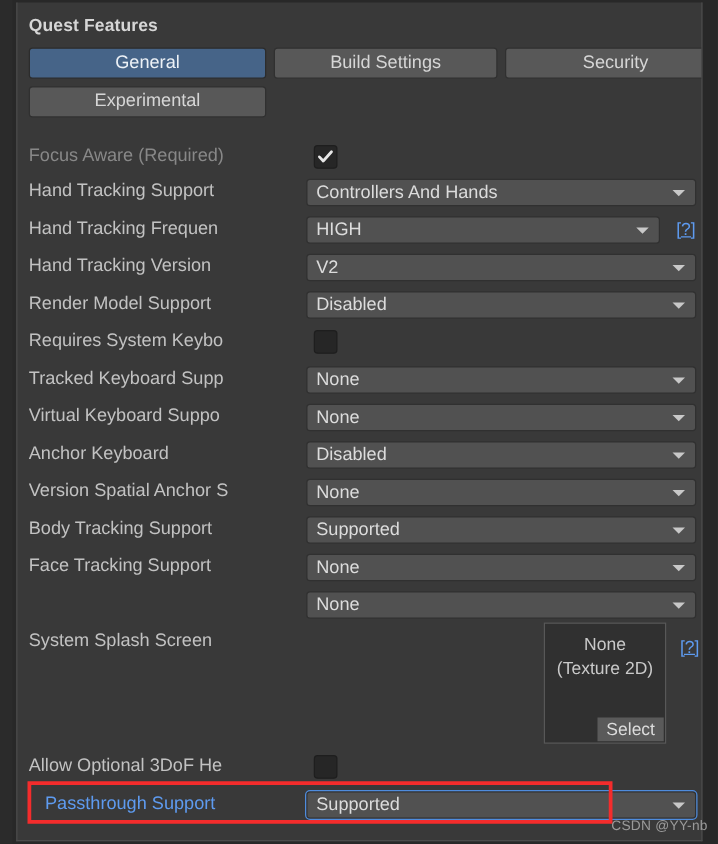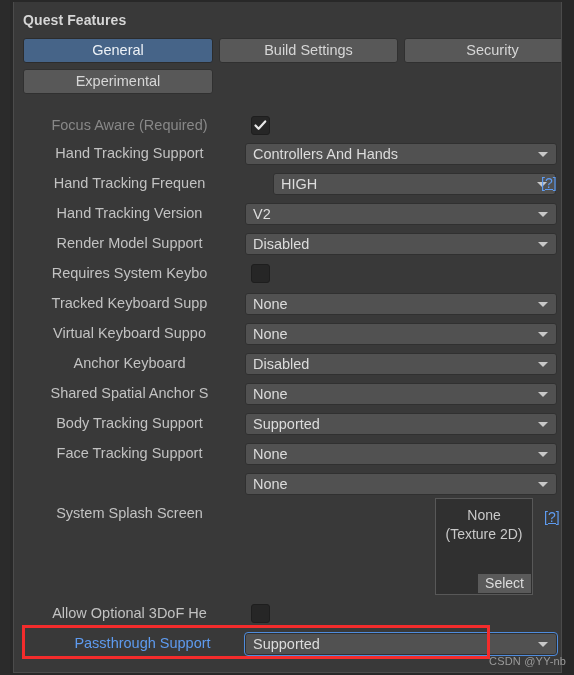--- a/index.html
+++ b/index.html
@@ -86,21 +86,20 @@
     position: absolute;
     left: 0;
     top: 0;
     width: 213px;
     height: 26px;
     line-height: 24px;
     font-size: 14.5px;
     color: #c2c2c2;
     white-space: nowrap;
     overflow: hidden;
-    text-align: center;
   }
   .lbl.disabled { color: #888888; }
   .lbl.focused  { color: #5e9bf0; padding-left: 13px; }
 
   
   .dd {
     position: absolute;
     left: 222px;
     top: 2px;
     height: 22px;
@@ -119,21 +118,21 @@
   .dd .arrow {
     position: absolute;
     right: 8px;
     top: 8px;
     width: 0; height: 0;
     border-left: 5px solid transparent;
     border-right: 5px solid transparent;
     border-top: 5px solid #c8c8c8;
   }
   .dd.w-full { width: 312px; }
-  .dd.w-short { width: 283px; margin-left: 28px; }
+  .dd.w-short { width: 283px; }
 
   
   .cb {
     position: absolute;
     top: 3px;
     width: 19px;
     height: 19px;
     box-sizing: border-box;
     background: #262626;
     border: 1px solid #1e1e1e;
@@ -260,21 +259,21 @@
         </div>
         <div class="row" style="top: 319px;">
           <div class="lbl">Virtual Keyboard Suppo</div>
           <div class="dd w-full"><span>None</span><span class="arrow"></span></div>
         </div>
         <div class="row" style="top: 349px;">
           <div class="lbl">Anchor Keyboard</div>
           <div class="dd w-full"><span>Disabled</span><span class="arrow"></span></div>
         </div>
         <div class="row" style="top: 379px;">
-          <div class="lbl">Shared Spatial Anchor S</div>
+          <div class="lbl">Version Spatial Anchor S</div>
           <div class="dd w-full"><span>None</span><span class="arrow"></span></div>
         </div>
         <div class="row" style="top: 409px;">
           <div class="lbl">Body Tracking Support</div>
           <div class="dd w-full"><span>Supported</span><span class="arrow"></span></div>
         </div>
         <div class="row" style="top: 439px;">
           <div class="lbl">Face Tracking Support</div>
           <div class="dd w-full"><span>None</span><span class="arrow"></span></div>
         </div>

